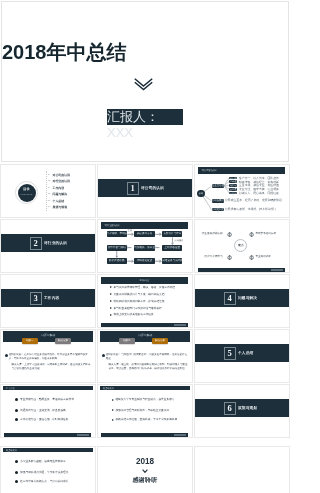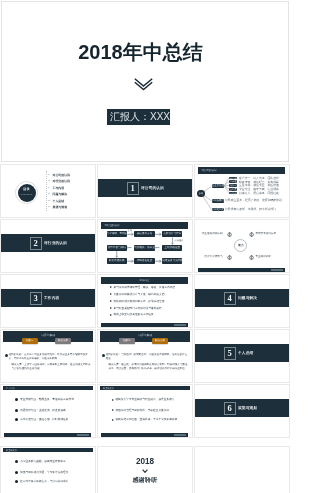--- a/index.html
+++ b/index.html
@@ -4,25 +4,25 @@
 <style>
   html,body{margin:0;padding:0;}
   body{width:290px;height:493px;background:#ffffff;
        font-family:"Liberation Sans",sans-serif;overflow:hidden;
        -webkit-font-smoothing:antialiased;}
   .page{position:relative;width:290px;height:493px;background:#fff;}
 
   
   .hero{position:absolute;left:1px;top:1px;width:288px;height:161px;
         background:#fff;border:1px solid #e4e4e4;box-sizing:border-box;}
-  .hero-title{position:absolute;left:0;right:9px;top:40px;text-align:center;
+  .hero-title{position:absolute;left:0;right:9px;top:40px;text-align:left;
         font-size:20px;font-weight:bold;color:#16262f;letter-spacing:0px;line-height:20px;}
   .hero-chev{position:absolute;left:0px;right:4px;top:76px;text-align:center;height:16px;}
-  .hero-btn{position:absolute;left:105px;top:107px;width:63px;height:16px;
-        background:#1c2f3b;color:#dfe5e9;font-size:10px;line-height:16px;text-align:right;}
+  .hero-btn{position:absolute;left:105px;top:107px;width:76px;height:16px;
+        background:#1c2f3b;color:#dfe5e9;font-size:13px;line-height:16px;text-align:left;}
 
   
   .grid{position:absolute;left:0;top:164px;width:290px;height:329px;}
   .cell{position:absolute;background:#fff;border:1px solid #e9e9e9;box-sizing:border-box;overflow:hidden;}
   .c0{left:0px;width:96px;}
   .c1{left:97px;width:96px;}
   .c2{left:194px;width:96px;}
   .r0{top:0px;height:54px;}
   .r1{top:55px;height:54px;}
   .r2{top:110px;height:54px;}

